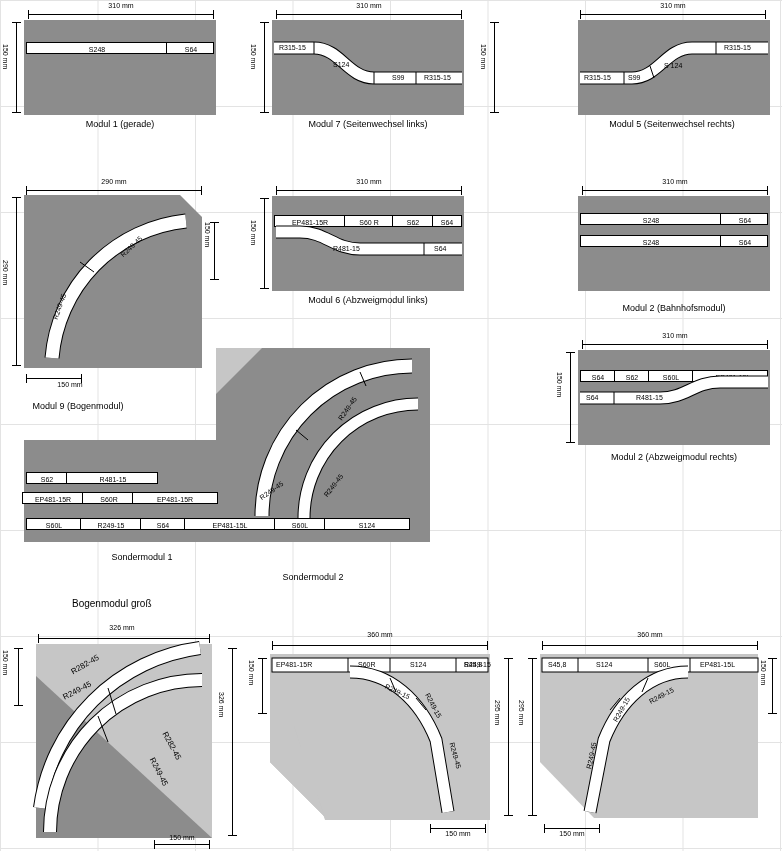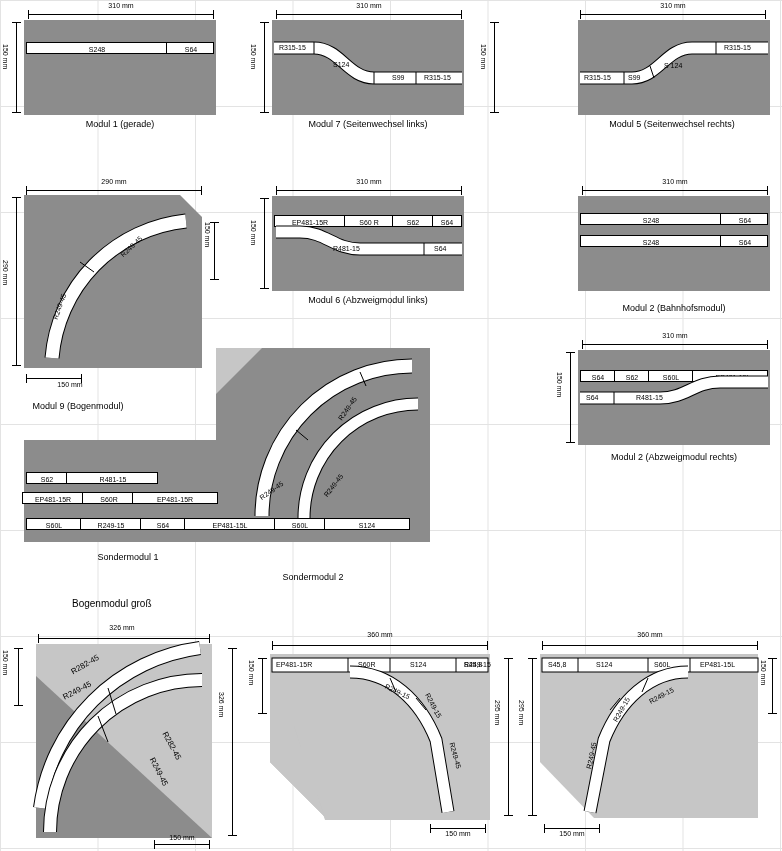--- a/index.html
+++ b/index.html
@@ -251,21 +251,21 @@
       <div class="seg" style="left:158px;width:90px;"></div>
       <div class="seg" style="left:248px;width:50px;"></div>
       <div class="lbl c" style="left:27px;top:6px;">S60L</div>
       <div class="lbl c" style="left:84px;top:6px;">R249-15</div>
       <div class="lbl c" style="left:136px;top:6px;">S64</div>
       <div class="lbl c" style="left:203px;top:6px;">EP481-15L</div>
       <div class="lbl c" style="left:273px;top:6px;">S60L</div>
       <div class="lbl c" style="left:340px;top:6px;">S124</div>
     </div>
 
-    <div class="cap" style="left:108px;top:552px;padding-left:40px;">Sondermodul 1</div>
+    <div class="cap" style="left:122px;top:552px;padding-left:40px;">Sondermodul 1</div>
     <div class="cap" style="left:313px;top:552px;margin-top:20px;">Sondermodul 2</div>
   </div>
 
   <div class="mod">
     <div class="title" style="left:72px;top:598px;">Bogenmodul groß</div>
     <svg width="782" height="851">
       <path d="M36,644 L212,644 L212,838 L36,838 Z" fill="#c6c6c6"></path>
       <path d="M36,644 L212,644 L212,838 L36,838 Z" fill="#c6c6c6"></path>
       <path d="M40,660 L212,832 L212,838 L36,838 L36,656 Z" fill="#c6c6c6"></path>
       <path d="M212,644 L212,838 L36,838 L36,644 Z" fill="#c6c6c6"></path>

